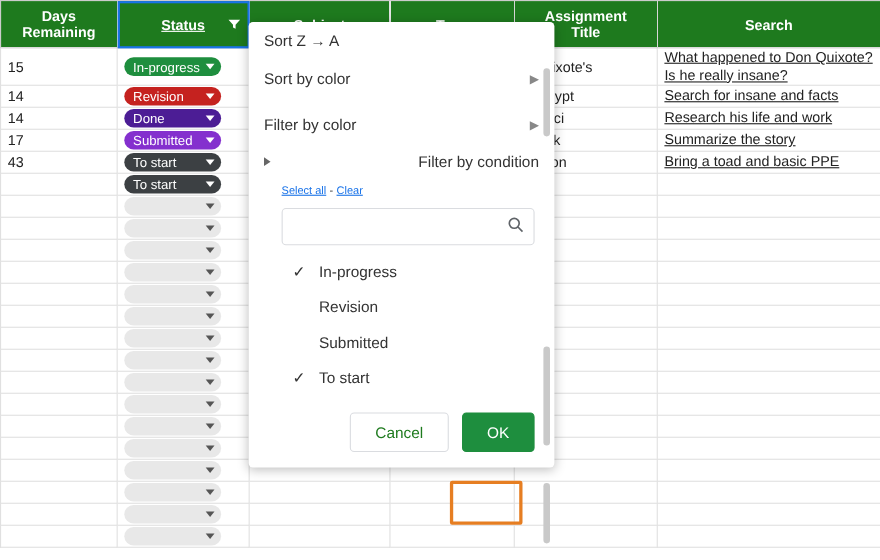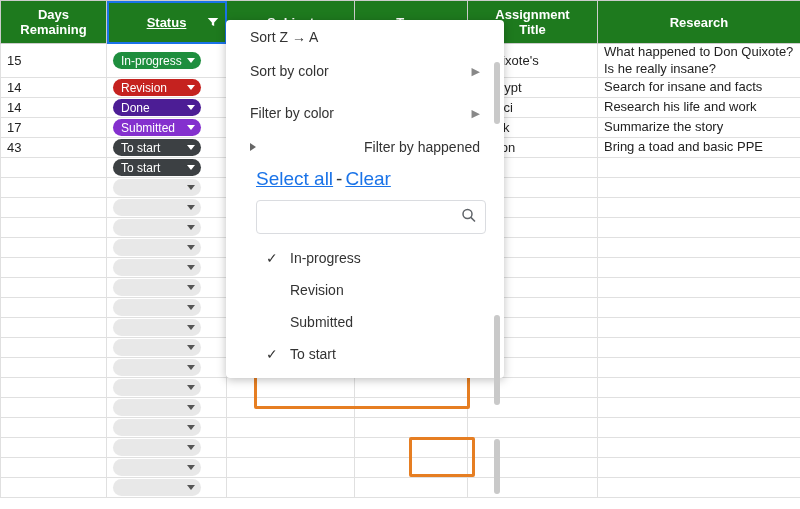--- a/index.html
+++ b/index.html
@@ -48,21 +48,21 @@
     height: 20px;
     padding: 0 6px;
     vertical-align: middle;
     font-size: 13px;
   }
   .col-days { width: 106px; text-align: left; }
   .col-status { width: 120px; }
   .col-subject { width: 128px; }
   .col-type { width: 113px; }
   .col-assign { width: 130px; }
-  .col-details { width: 203px; }
+  .col-details { width: 203px; text-decoration: underline; }
   .pill {
     display: flex;
     align-items: center;
     justify-content: space-between;
     padding: 0 6px 0 8px;
     border-radius: 10px;
     height: 17px;
     font-size: 12px;
     color: #fff;
     width: 88px;
@@ -104,21 +104,21 @@
     padding-bottom: 8px;
   }
   .popup .scroll-thumb {
     position: absolute;
     right: 4px;
     width: 6px;
     background: #c9c9c9;
     border-radius: 3px;
   }
   .menu-item {
-    padding: 9px 24px;
+    padding: 9px 14px;
     font-size: 14px;
     color: #333;
     display: flex;
     align-items: center;
     justify-content: space-between;
     cursor: pointer;
   }
   .menu-item .sub-arrow {
     color: #888;
     font-size: 11px;
@@ -138,21 +138,21 @@
     border-right: 0;
   }
   .menu-item.expanded::before {
     border-top: 6px solid #666;
     border-left: 4px solid transparent;
     border-right: 4px solid transparent;
     border-bottom: 0;
   }
   .select-row {
     padding: 4px 18px 10px 30px;
-    font-size: 19px;
+    font-size: 10px;
   }
   .select-row a { color: #1a73e8; text-decoration: underline; cursor: pointer; }
   .select-row .dash { color: #333; margin: 0 3px; text-decoration: none;}
   .search-row {
     margin: 0 18px 8px 30px;
     position: relative;
   }
   .search-row input {
     width: 100%;
     height: 34px;
@@ -238,21 +238,21 @@
         <span>Status</span>
         <span class="filter-icon">
           <svg viewBox="0 0 24 24" width="14" height="14" fill="#fff">
               <path d="M3 5h18l-7 8v6l-4-2v-4z"></path>
             </svg>
         </span>
       </th>
       <th>Subject</th>
       <th>Type</th>
       <th>Assignment Title</th>
-      <th>Research</th>
+      <th>Search</th>
     </tr>
   </thead>
   <tbody id="tbody">
       <tr>
         <td class="col-days">15</td>
         <td class="col-status">
           <div class="pill" style="background: rgb(30, 142, 62);">
             <span>In-progress</span>
             <span class="caret"></span>
           </div>
@@ -527,21 +527,21 @@
   <div class="menu-item">
     <span>Sort by color</span>
     <span class="sub-arrow">▶</span>
   </div>
   <div style="height:8px"></div>
   <div class="menu-item">
     <span>Filter by color</span>
     <span class="sub-arrow">▶</span>
   </div>
   <div class="menu-item expander collapsed">
-    <span>Filter by happened</span>
+    <span>Filter by condition</span>
   </div>
   <div class="select-row">
     <a>Select all</a><span class="dash">-</span><a>Clear</a>
   </div>
   <div class="search-row">
     <input type="text" placeholder="" style="">
     <span class="mag">
       <svg viewBox="0 0 24 24" width="18" height="18" fill="none" stroke="#5f6368" stroke-width="2">
           <circle cx="10" cy="10" r="6"></circle>
           <line x1="20" y1="20" x2="14.5" y2="14.5"></line>
@@ -559,20 +559,24 @@
       </div>
       <div class="value-item">
         <span class="chk"></span>
         <span>Submitted</span>
       </div>
       <div class="value-item">
         <span class="chk">✓</span>
         <span>To start</span>
       </div>
     </div>
+  <div class="btn-row">
+    <div class="btn btn-cancel">Cancel</div>
+    <div class="btn btn-ok">OK</div>
+  </div>
 
   <div class="scroll-thumb" style="top:42px;height:62px"></div>
   <div class="scroll-thumb" style="top:295px;height:90px"></div>
   <div class="scroll-thumb" style="top:419px;height:55px"></div>
 </div>
 
 <div class="highlight-box" style="left:254px; top:280px; width:216px; height:34px"></div>
 <div class="highlight-box" style="left:254px; top:375px; width:216px; height:34px"></div>
 <div class="highlight-box" style="left:409px; top:437px; width:66px; height:40px"></div>
 

